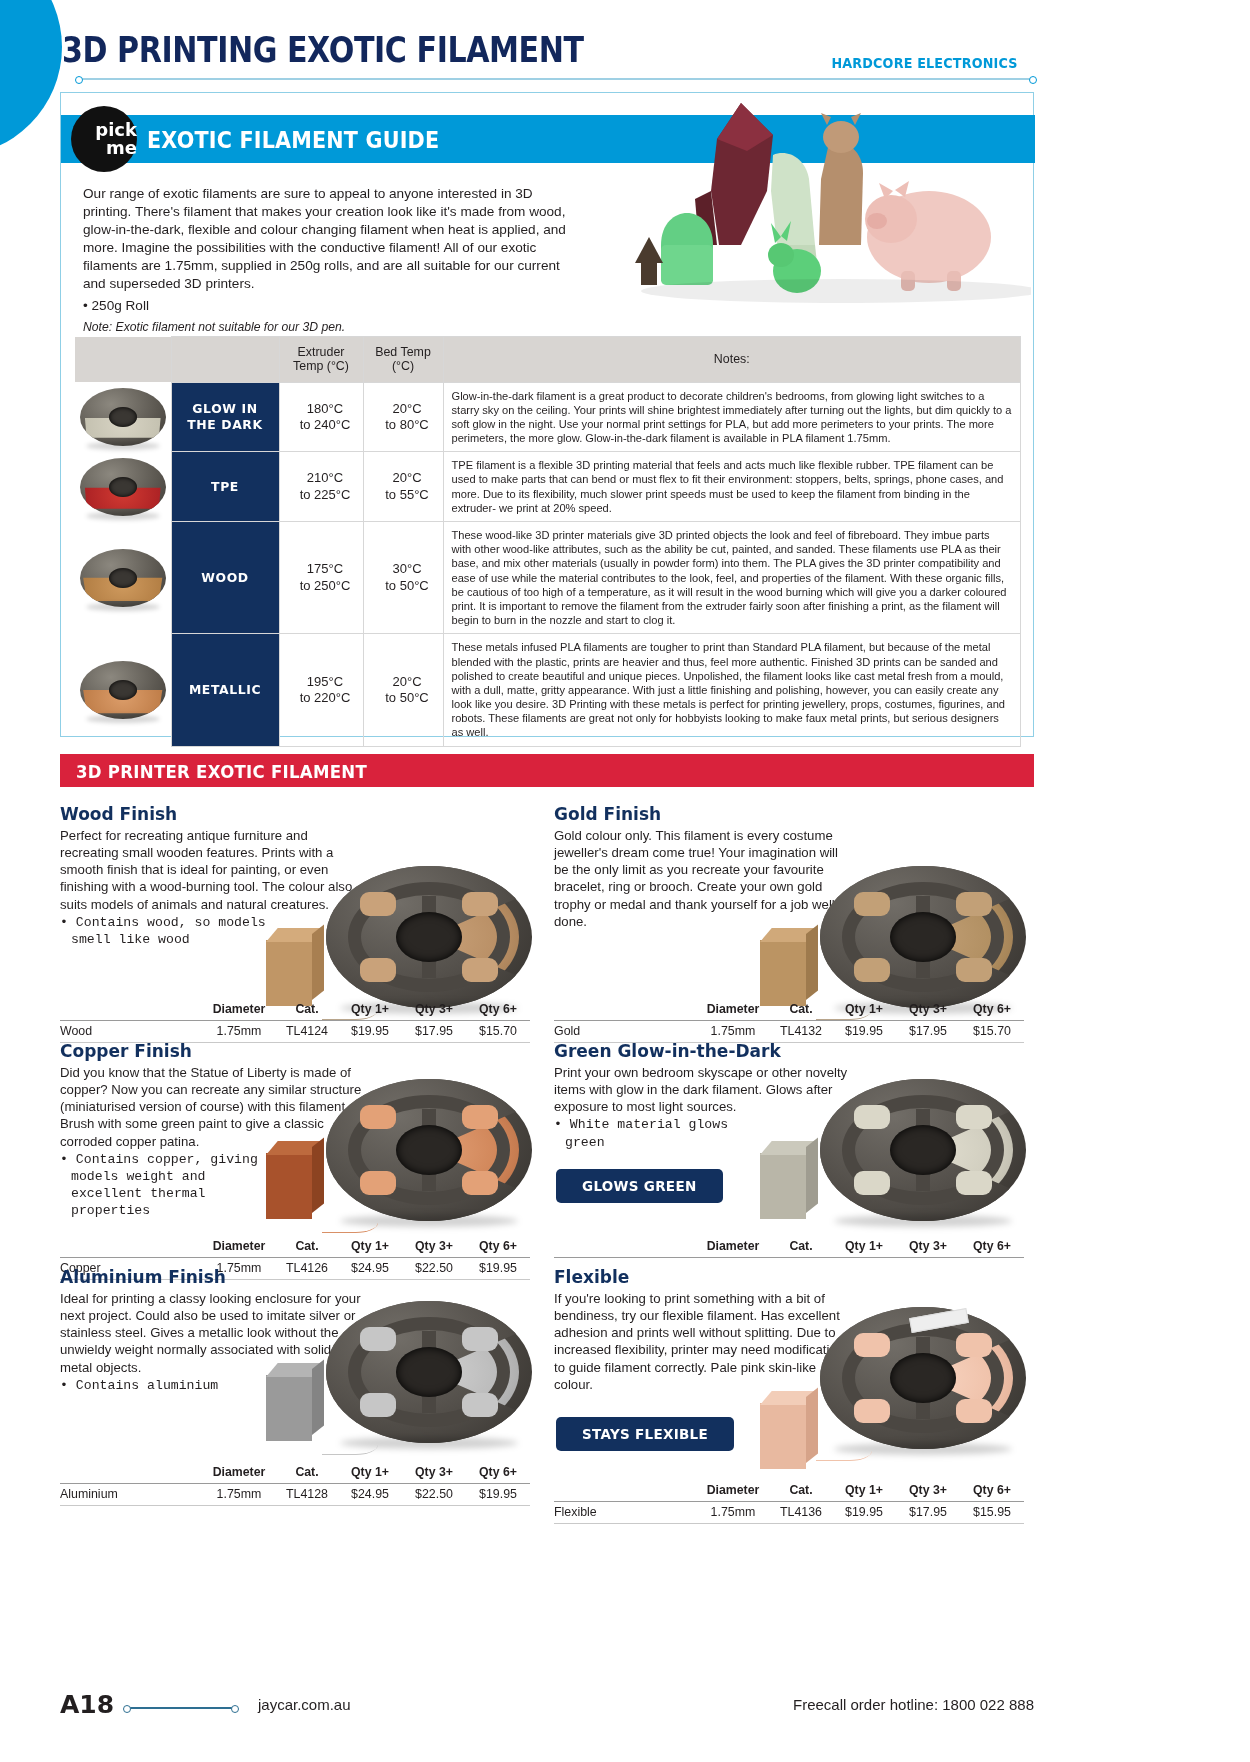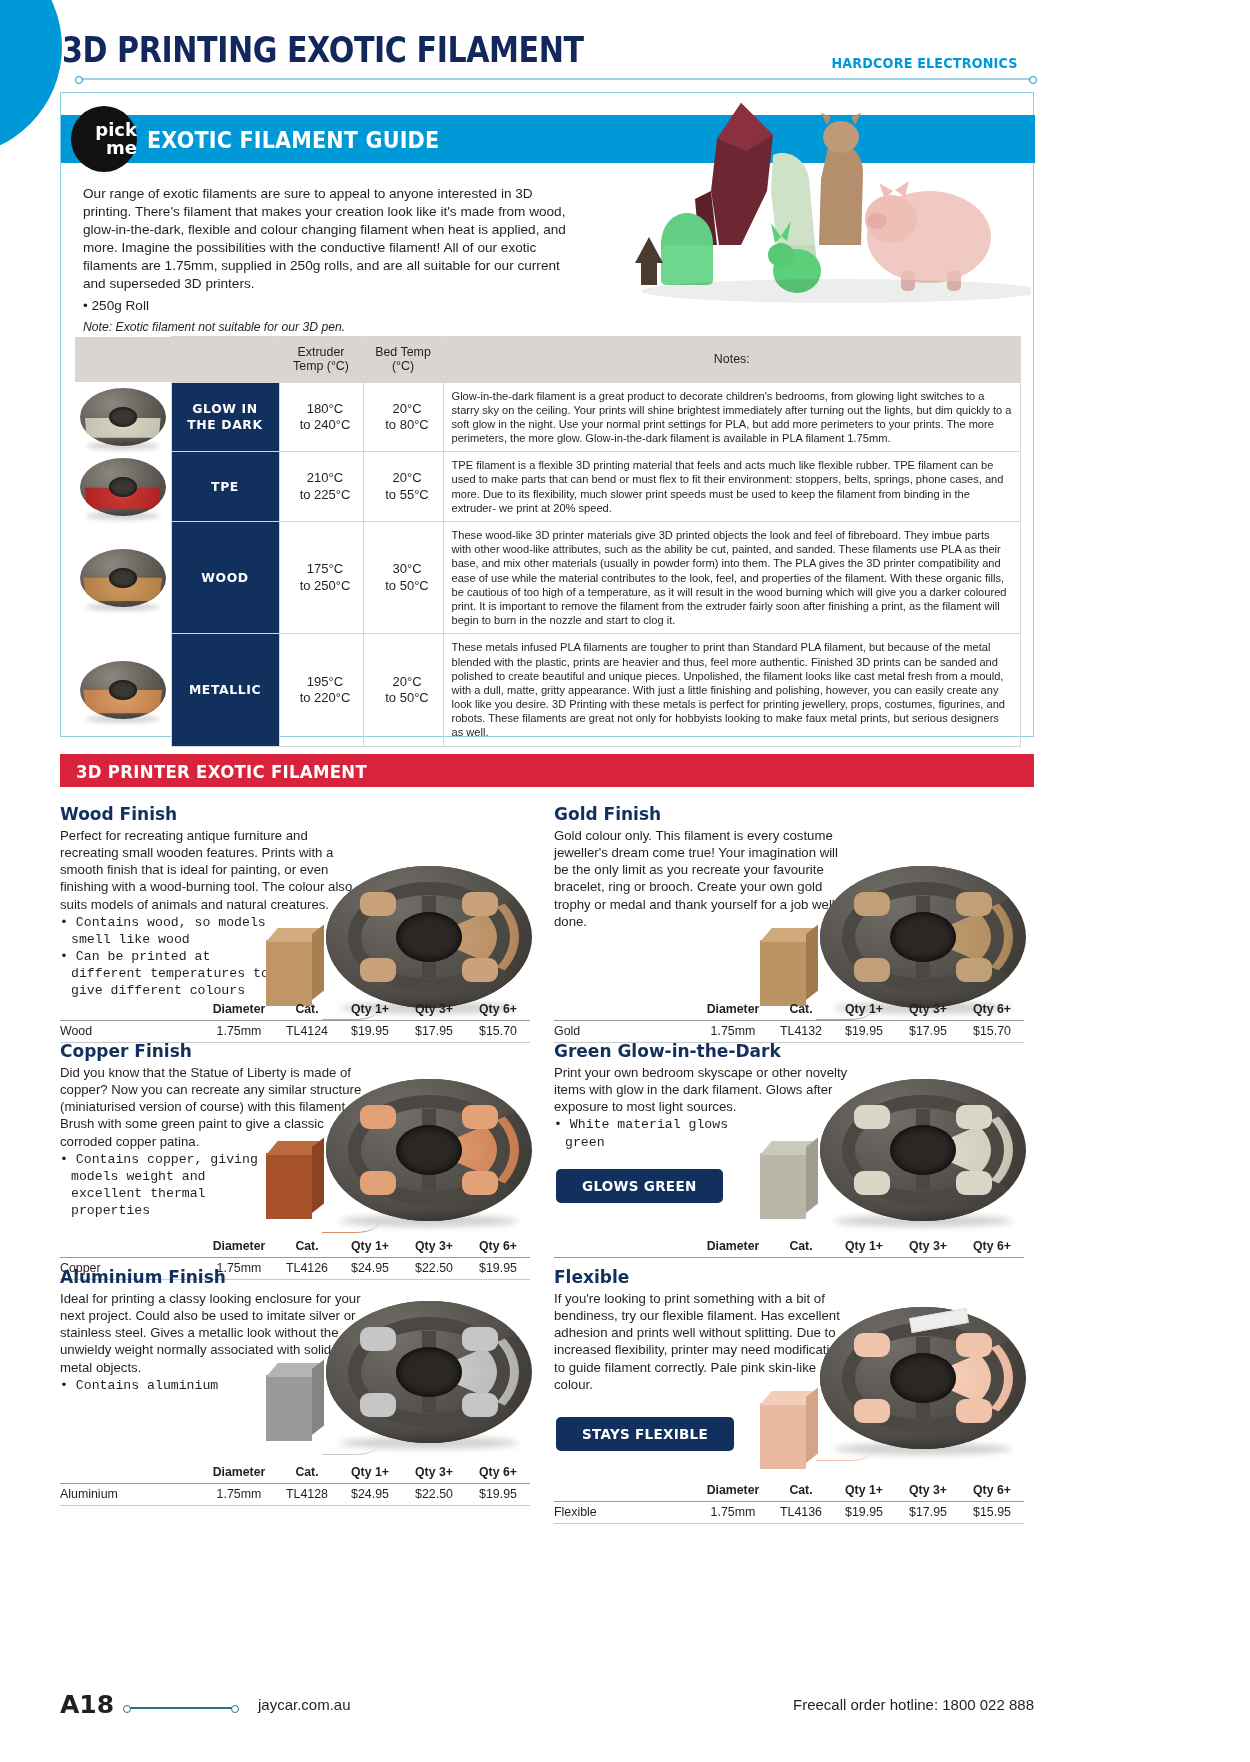--- a/index.html
+++ b/index.html
@@ -473,21 +473,20 @@
   <div class="red-bar-title">3D PRINTER EXOTIC FILAMENT</div>
 </div>
 
 <div class="products">
 
   <div class="prod" style="left:0;top:8px">
     <div class="prod-title">Wood Finish</div>
     <div class="prod-desc">Perfect for recreating antique furniture and recreating small wooden features. Prints with a smooth finish that is ideal for painting, or even finishing with a wood-burning tool. The colour also suits models of animals and natural creatures.</div>
     <ul class="prod-bullets">
       <li>Contains wood, so models smell like wood</li>
-      <li>Can be printed at different temperatures to give different colours</li>
     </ul>
     <div class="prod-media" style="top:62px;right:-6px;width:270px;height:160px">
       <div class="cube" style="left:0;top:62px">
         <div class="face-front" style="background:#c09666"></div>
         <div class="face-top" style="background:#d4ab7c"></div>
         <div class="face-side" style="background:#a87f51"></div>
       </div>
       <div class="bigspool" style="left:60px;top:0">
         <div class="outer"></div>
         <div class="wind" style="background:radial-gradient(ellipse at 50% 50%, #c9a27a 0%, #b88e64 60%, #8f6b45 100%)"></div>

